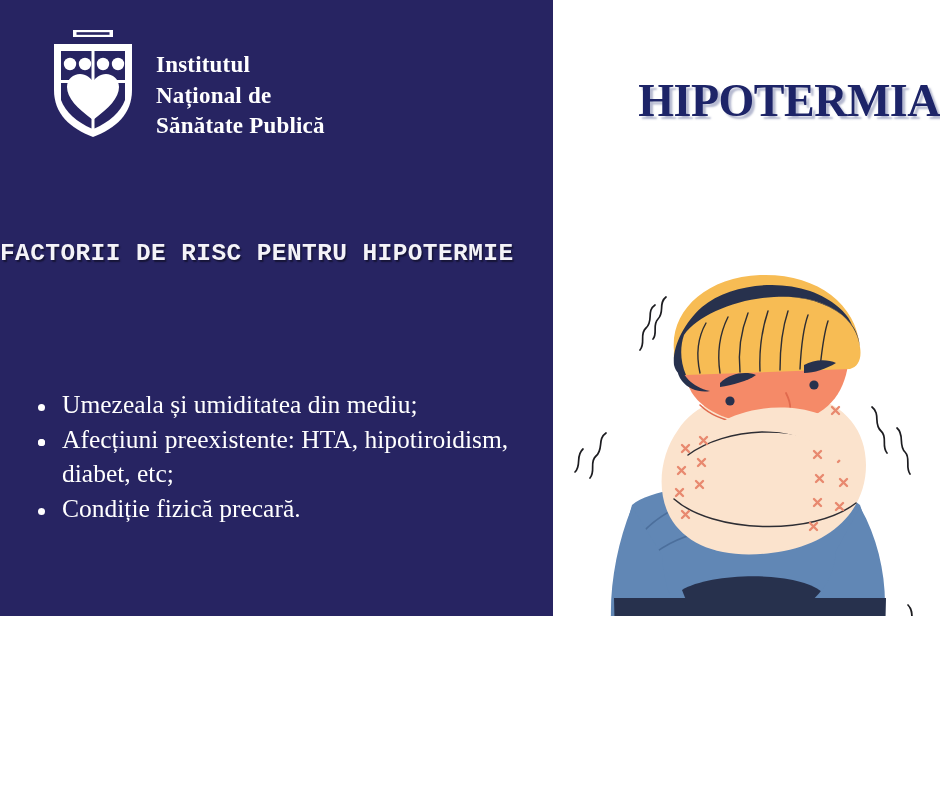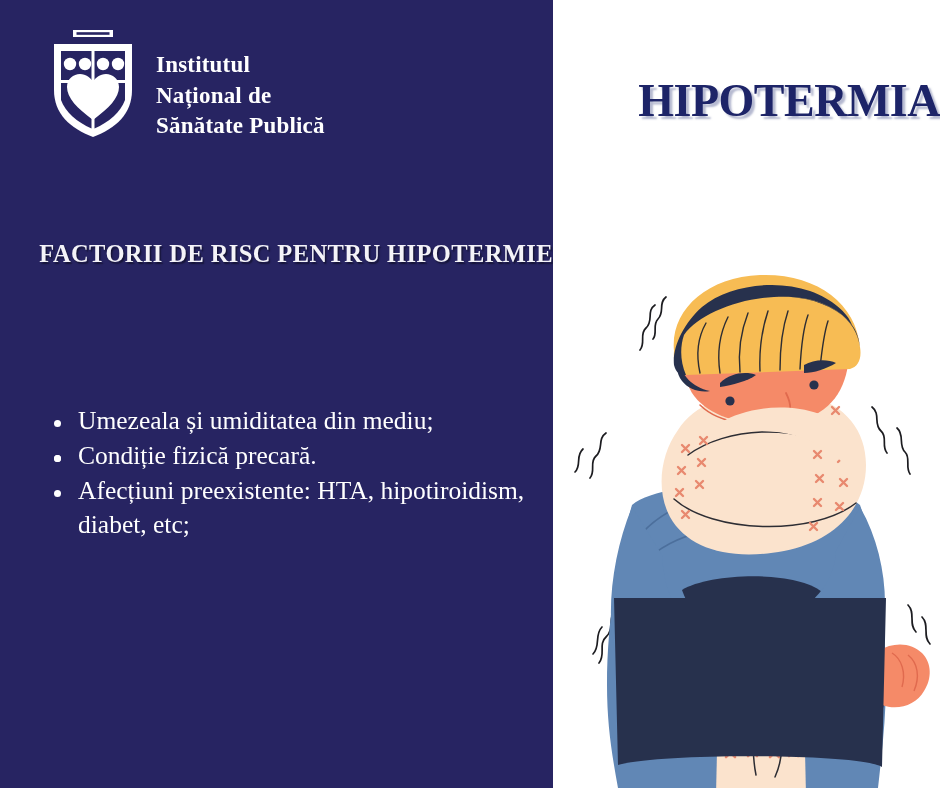--- a/index.html
+++ b/index.html
@@ -6,21 +6,21 @@
     margin: 0;
     padding: 0;
     background: #ffffff;
   }
   body {
     font-family: "Liberation Serif", serif;
   }
   .poster {
     position: relative;
     width: 940px;
-    height: 788px;
+    height: 616px;
     overflow: hidden;
     background: #3b82f6;
   }
 
   
   .left-panel {
     position: absolute;
     left: 0;
     top: 0;
     width: 553px;
@@ -52,36 +52,36 @@
     padding-top: 22px;
     white-space: pre-line;
   }
 
   
   .section-heading {
     position: absolute;
     left: 0;
     top: 240px;
     width: 553px;
-    text-align: right;
+    text-align: left;
     color: #f4f3f8;
-    font-family: Liberation Serif, serif;
+    font-family: Liberation Mono, monospace;
     font-weight: 700;
     font-size: 24.5px;
     letter-spacing: 0.4px;
     text-shadow: 1.5px 1.5px 1.5px rgba(0,0,0,0.45);
   }
 
   
   .risk-list {
     position: absolute;
     left: 30px;
     top: 388px;
     width: 500px;
-    margin: 16px;
+    margin: 0;
     padding: 0;
     list-style: none;
     color: #ffffff;
     font-family: "Liberation Serif", serif;
     font-size: 25.5px;
     line-height: 1.33;
   }
   .risk-list li {
     position: relative;
     padding-left: 32px;
@@ -178,25 +178,25 @@
   <ul class="risk-list">
     <li>
       <span class="bullet-dot"></span>
       <span>Umezeala și umiditatea din mediu;</span>
     </li>
     <li>
       <span class="bullet-dot"></span>
     </li>
     <li>
       <span class="bullet-dot"></span>
-      <span>Condiție fizică precară.</span>
+      <span>Afecțiuni preexistente: HTA, hipotiroidism, diabet, etc;</span>
     </li>
     <li>
       <span class="bullet-dot"></span>
-      <span>Afecțiuni preexistente: HTA, hipotiroidism, diabet, etc;</span>
+      <span>Condiție fizică precară.</span>
     </li>
   </ul>
 
   <div class="right-panel"></div>
 
   <h1 class="poster-title">HIPOTERMIA</h1>
 
   <div class="illustration">
     <svg viewBox="0 0 380 533" width="380" height="533" aria-hidden="true">
       <defs>

